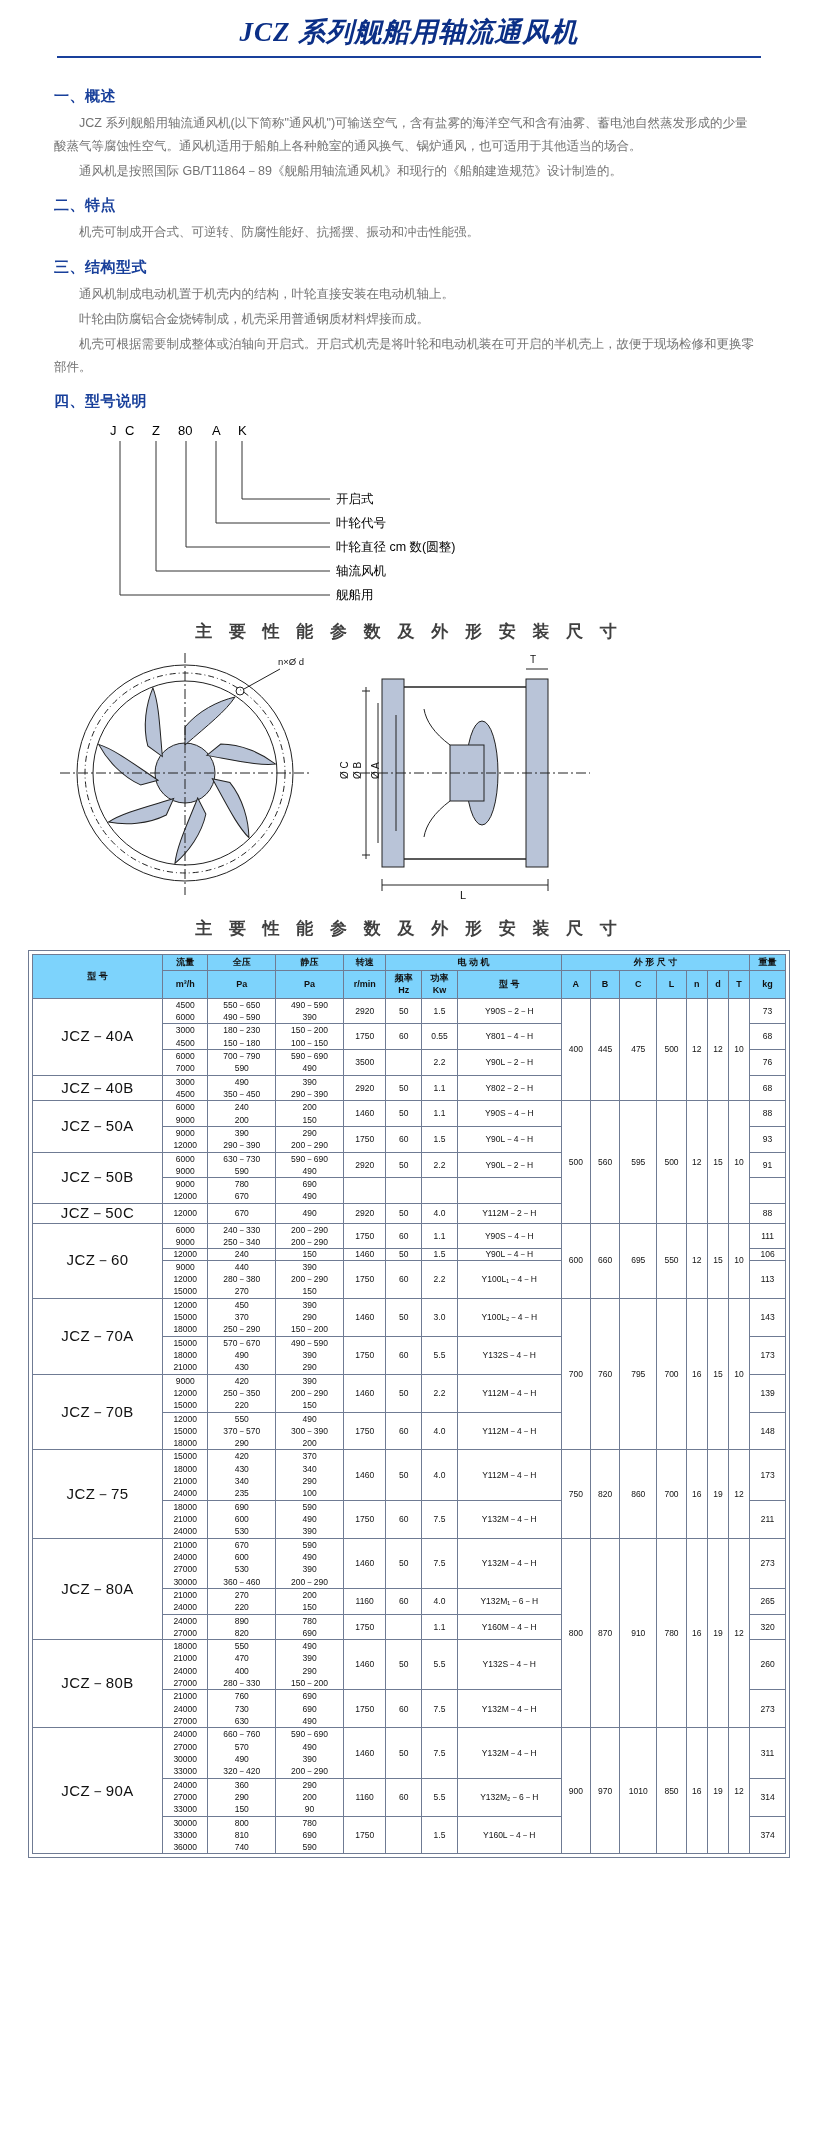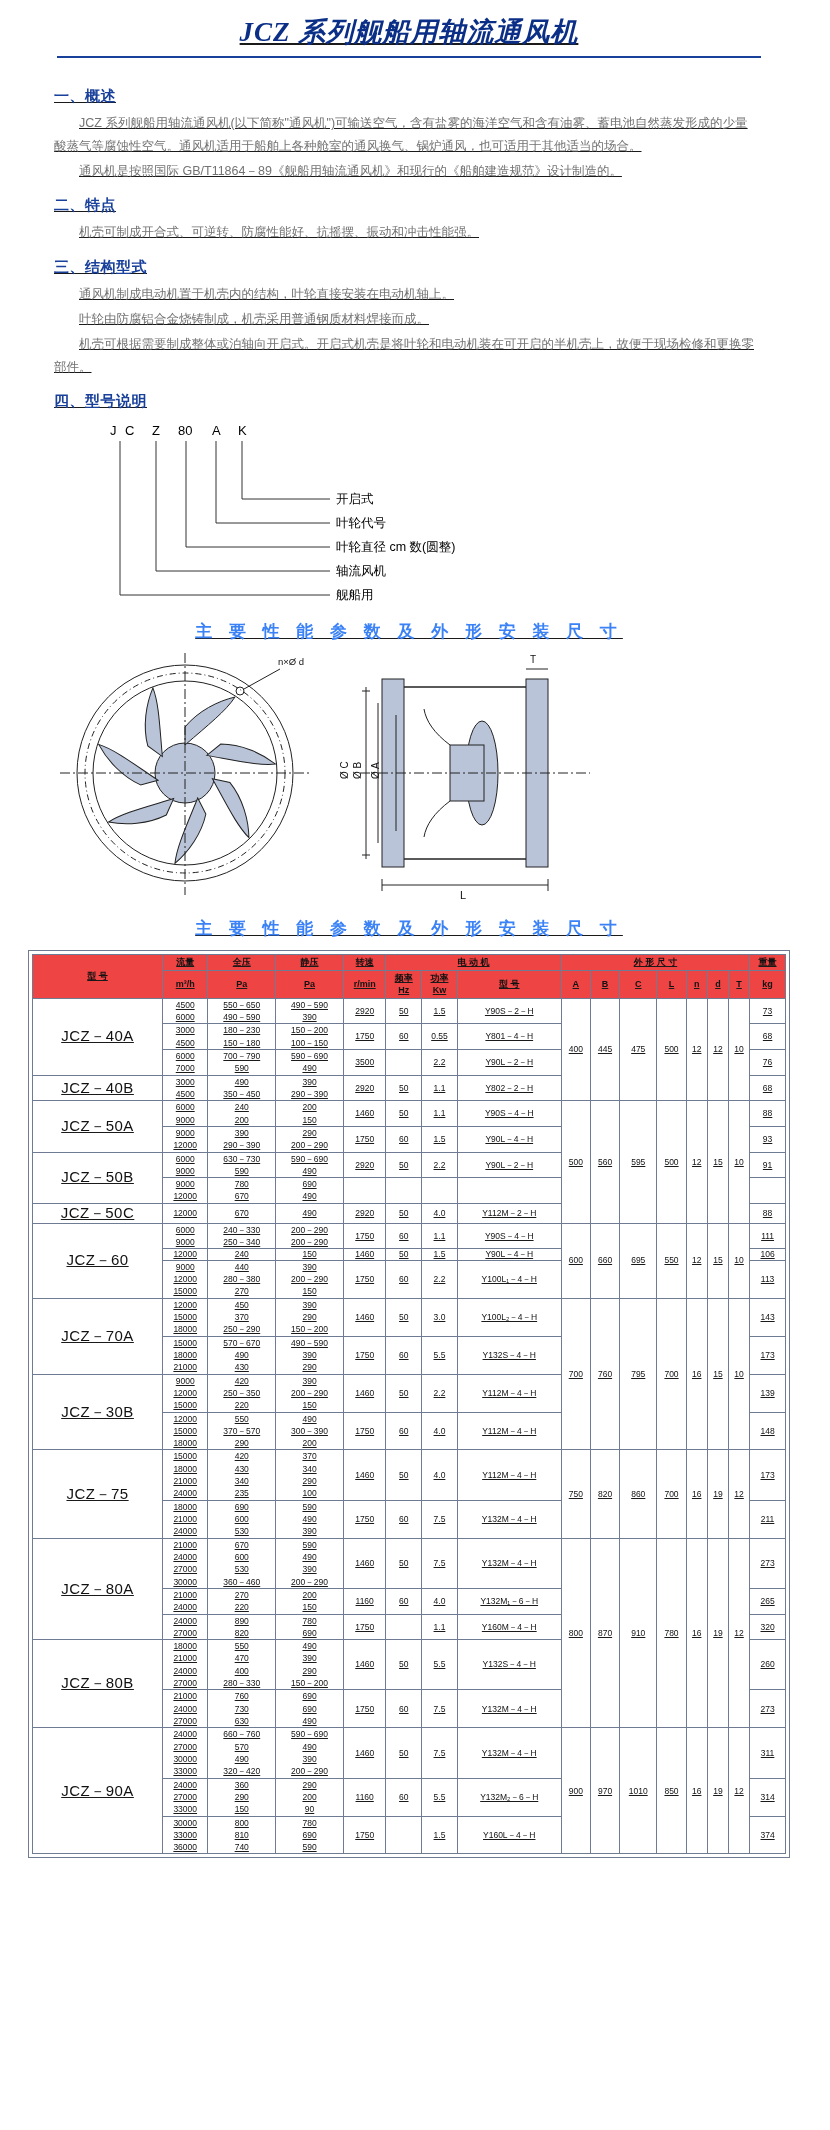--- a/index.html
+++ b/index.html
@@ -3,21 +3,21 @@
 <meta charset="utf-8">
 <style>
   * { box-sizing: border-box; }
   html, body { margin:0; padding:0; }
   body {
     width:830px;
     background:#ffffff;
     font-family:"Liberation Sans", sans-serif;
     color:#1a1a1a;
   }
-  .page { width:818px; position:relative; padding-bottom:20px;text-decoration:underline; }
+  .page { width:818px; position:relative; padding-bottom:20px; }
 
   
   .title-wrap { text-align:center; padding:14px 0 6px; }
   .main-title {
     font-family:"Liberation Serif", serif;
     font-style:italic;
     font-weight:bold;
     font-size:27px;
     color:#0b2f86;
     letter-spacing:1px;
@@ -41,21 +41,21 @@
     margin:0 0 2px 0;
   }
 
   
   .model-diagram { position:relative; height:195px; margin-top:8px; }
 
   
   .banner {
     text-align:center;
     font-weight:bold;
-    color:#3b82f6;
+    color:#404040;
     font-size:17px;
     letter-spacing:6px;
     margin:6px 16px 10px;
   }
 
   
   .drawing { position:relative; height:250px; margin:0 30px 14px; }
   .drawing svg { position:absolute; left:0; top:0; }
 
   
@@ -70,21 +70,21 @@
   table.spec th, table.spec td {
     border:1px solid #6f7b93;
     text-align:center;
     vertical-align:middle;
     padding:0 1px;
     line-height:1.25;
     font-weight:normal;
     white-space:nowrap;
   }
   table.spec thead th {
-    background:#ef4444;
+    background:#7dd3fc;
     font-weight:bold;
     font-size:9px;
     padding:2px 1px;
   }
   table.spec td.model { font-size:15px; letter-spacing:0.5px; }
   table.spec td.num { font-size:8.5px; }
   table.spec td.multi { line-height:1.45; }
   .tbl-outer { border:1px solid #6f7b93; padding:3px; }
   .stack { display:block; }
 </style>
@@ -757,21 +757,21 @@
               </td>
               <td class="num">
                 <span class="stack">Y132S－4－H</span>
               </td>
               <td class="num">
                 <span class="stack">173</span>
               </td>
             </tr>
             <tr>
               <td class="model" rowspan="2">
-                <span class="stack">JCZ－30B</span>
+                <span class="stack">JCZ－70B</span>
               </td>
               <td class="num multi">
                 <span class="stack">9000</span>
                 <span class="stack">12000</span>
                 <span class="stack">15000</span>
               </td>
               <td class="num multi">
                 <span class="stack">420</span>
                 <span class="stack">250－350</span>
                 <span class="stack">220</span>

